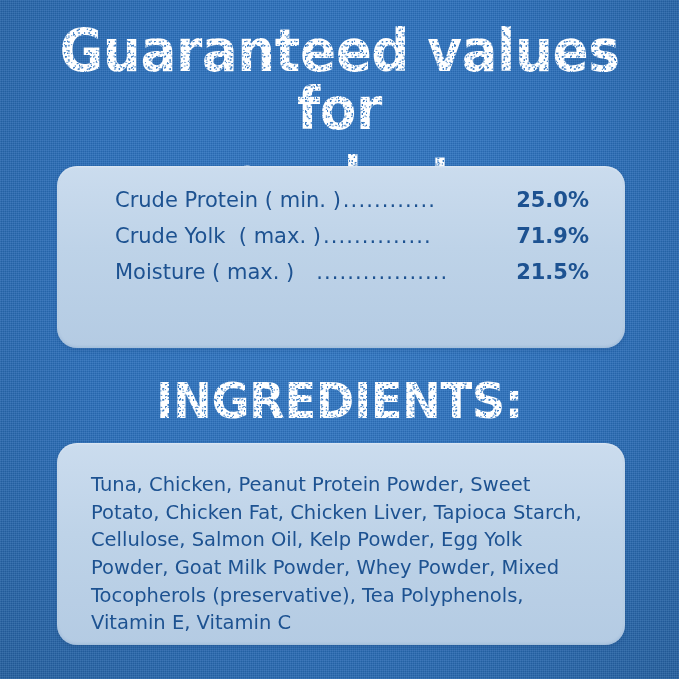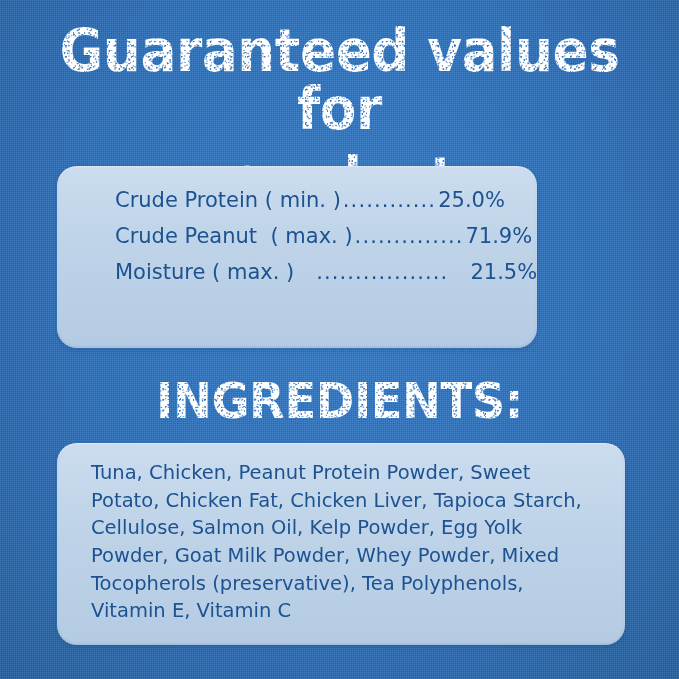--- a/index.html
+++ b/index.html
@@ -102,21 +102,21 @@
     background: linear-gradient(180deg, #cbdcee 0%, #bed3e8 45%, #b4cbe3 100%);
     box-shadow:
       0 1px 2px rgba(255,255,255,0.45) inset,
       0 -1px 3px rgba(40,95,160,0.18) inset,
       0 2px 5px rgba(16,52,96,0.18);
   }
 
   #panel-guaranteed-analysis {
     left: 57px;
     top: 166px;
-    width: 480px;
+    width: 568px;
     height: 182px;
     padding-left: 20px;
   }
 
   #panel-ingredients {
     left: 57px;
     top: 443px;
     width: 568px;
     height: 202px;
   }
@@ -147,28 +147,28 @@
     flex: 0 0 auto;
   }
   .analysis-leader {
     flex: 0 0 auto;
     letter-spacing: 1.1px;
     padding: 0 2px;
   }
   .analysis-value {
     flex: 1 1 auto;
     text-align: right;
-    font-weight: normal;
+    font-weight: bold;
   }
 
   
   #ingredients-text {
     position: absolute;
     left: 34px;
-    top: 16px;
+    top: 28px;
     right: 28px;
     color: #1d5291;
     font-family: "DejaVu Sans", sans-serif;
     font-size: 19.5px;
     font-weight: normal;
     line-height: 1.42;
     text-align: left;
   }
 </style>
 </head>
@@ -186,21 +186,21 @@
     <div class="analysis-list">
 
       <div class="analysis-row">
         <span class="analysis-nutrient">Crude Protein ( min. )</span>
         <span class="analysis-leader">............</span>
         <span class="analysis-value">25.0%</span>
       </div>
 
 
       <div class="analysis-row">
-        <span class="analysis-nutrient">Crude Peanut  ( max. )</span>
+        <span class="analysis-nutrient">Crude Yolk  ( max. )</span>
         <span class="analysis-leader">..............</span>
         <span class="analysis-value">71.9%</span>
       </div>
 
       <div class="analysis-row">
         <span class="analysis-nutrient">Moisture ( max. )</span>
         <span class="analysis-leader">.................</span>
         <span class="analysis-value">21.5%</span>
       </div>
 

